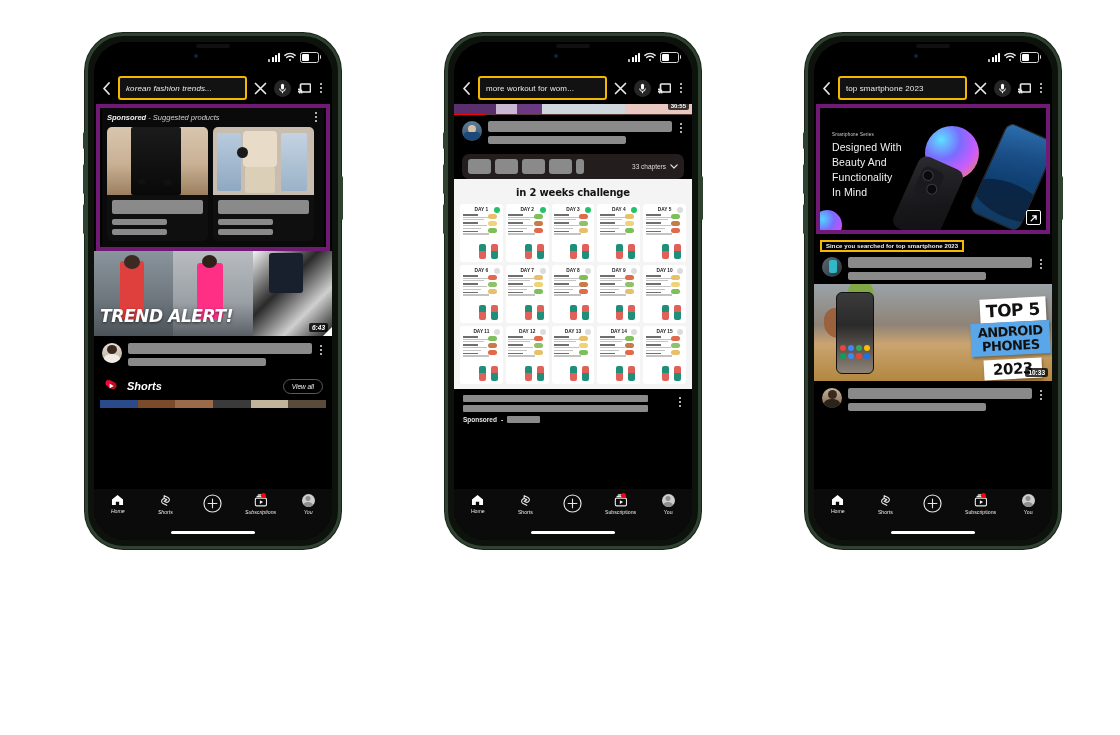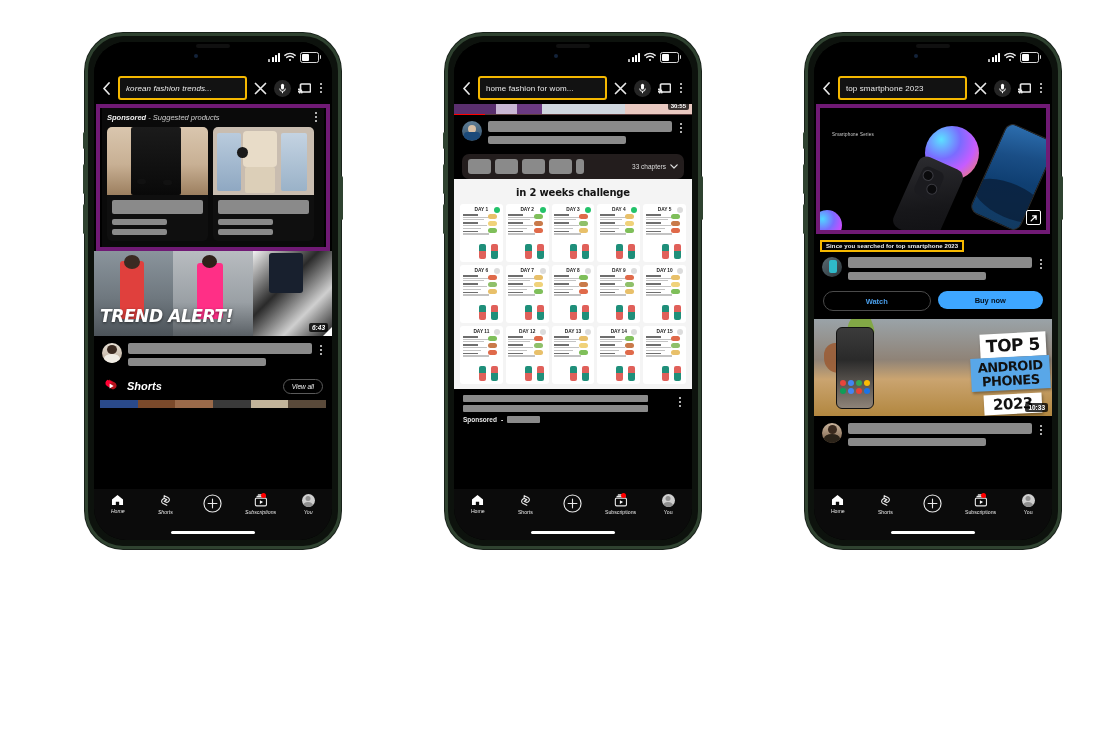--- a/index.html
+++ b/index.html
@@ -434,21 +434,21 @@
         </svg>
         <div class="batt">
             <i></i>
           </div>
       </div>
 
       <div class="topbar">
         <svg width="9" height="13" viewBox="0 0 9 13">
             <path class="ic" d="M7 1L2 6.5 7 12"></path>
           </svg>
-        <div class="searchbox">home fashion for wom...</div>
+        <div class="searchbox">more workout for wom...</div>
         <svg width="13" height="13" viewBox="0 0 13 13">
             <path class="ic" d="M1.5 1.5l10 10M11.5 1.5l-10 10"></path>
           </svg>
         <div class="mic-circle">
           <svg width="7" height="11" viewBox="0 0 7 11">
               <rect x="2" y="0.8" width="3" height="5.6" rx="1.5" fill="#fff"></rect>
               <path d="M0.7 5.6a2.8 2.8 0 0 0 5.6 0" stroke="#fff" stroke-width="1" fill="none"></path>
               <path d="M3.5 8.4v1.8" stroke="#fff" stroke-width="1"></path>
             </svg>
         </div>
@@ -970,20 +970,26 @@
           <div class="ad-orb"></div>
           <div class="ad-ph-blue"></div>
           <div class="ad-ph-black">
             <div class="cam-mod">
               <i style="left:2px;top:3px;"></i>
                 <i style="left:11px;top:14px;"></i>
             </div>
           </div>
           <div class="ad-orb2"></div>
           <div class="ad-ser">Smartphone Series</div>
+          <div class="ad-head">
+            <div>Designed With</div>
+            <div>Beauty And</div>
+            <div>Functionality</div>
+            <div>In Mind</div>
+          </div>
           <div class="popout">
             <svg width="13" height="13" viewBox="0 0 12 12">
                 <path d="M3.8 8.2 8 4M5.2 3.6h3.2v3.2" stroke="#fff" stroke-width="1.2" fill="none" stroke-linecap="round"></path>
               </svg>
           </div>
         </div>
       </div>
 
       
       <div class="since-bar">
@@ -998,24 +1004,20 @@
             <div class="a"></div>
             <div class="b"></div>
           </div>
         <div class="kebab" style="margin-top:2px;">
             <span></span>
             <span></span>
             <span></span>
           </div>
       </div>
 
-      <div class="cta-row">
-        <div class="cta ghost">Watch</div>
-        <div class="cta solid">Buy now</div>
-      </div>
 
       
       <div class="top5">
         <div style="position:absolute;inset:0;background:linear-gradient(180deg,#9aa3a8 0%,#8f8377 42%,#caa470 62%,#b2873f 100%);"></div>
         <div style="position:absolute;left:34px;top:-4px;width:26px;height:30px;background:#7fa83c;border-radius:50% 10% 50% 10%;transform:rotate(-20deg);opacity:.9;"></div>
         <div style="position:absolute;left:10px;top:24px;width:28px;height:30px;background:#9b5a32;border-radius:40% 20% 30% 50%;opacity:.85;"></div>
         <div class="t5-phone">
           <div class="t5-icons">
             <i style="background:#e8453c;"></i>
               <i style="background:#4285f4;"></i>

